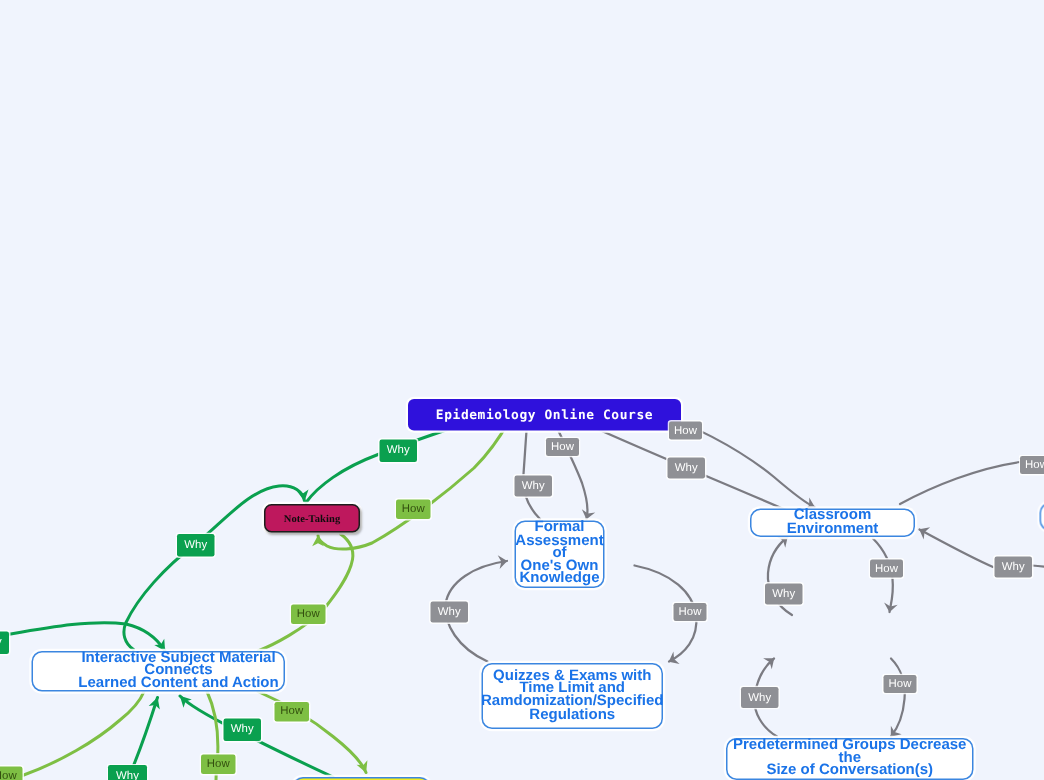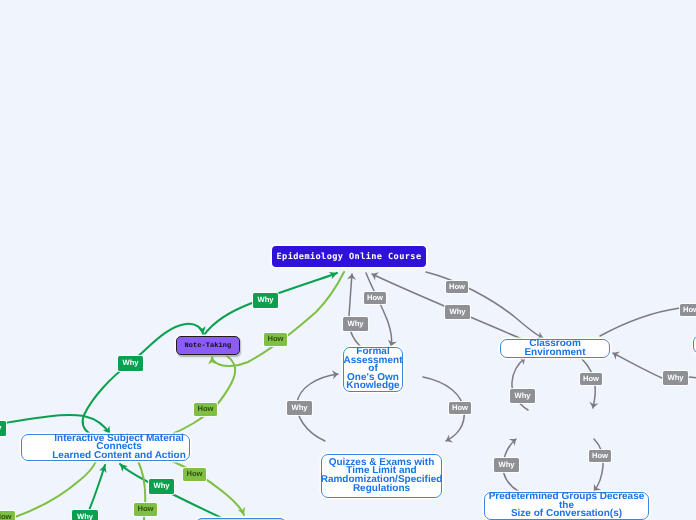--- a/index.html
+++ b/index.html
@@ -9,33 +9,33 @@
        -webkit-font-smoothing:antialiased;text-rendering:geometricPrecision;}
   #canvas{position:relative;width:696px;height:520px;overflow:hidden;background:#f0f4fd;}
   svg#edges{position:absolute;left:0;top:0;width:696px;height:520px;}
   #nodes-layer,#labels-layer{position:absolute;left:0;top:0;width:696px;height:520px;}
   .node{position:absolute;box-sizing:border-box;display:flex;align-items:center;
         transform:translateZ(0);
         justify-content:center;text-align:center;white-space:pre-line;}
   .n-root{background:#2f11dc;color:#ffffff;border-radius:4px;
           font-family:"DejaVu Sans Mono",monospace;font-weight:bold;font-size:8.6px;
           letter-spacing:0.4px;box-shadow:0 0 0 1.5px rgba(255,255,255,0.95);}
-  .n-yellow{background:#8b5cf6;color:#0d0d0d;border:1.7px solid #1d1d1d;border-radius:5px;
-            font-family:Liberation Mono, monospace;font-weight:bold;font-size:7px;
+  .n-yellow{background:#be185d;color:#0d0d0d;border:1.7px solid #1d1d1d;border-radius:5px;
+            font-family:Liberation Serif, serif;font-weight:bold;font-size:7px;
             letter-spacing:0.05px;box-shadow:1px 1.5px 1.5px rgba(0,0,0,0.3), 0 0 0 1.5px rgba(255,255,255,0.9);}
   .n-highlight{background:#f2ec1e;color:#1a73e8;border:1.6px solid #3b86e0;border-radius:7px;
           font-weight:bold;font-size:8.3px;line-height:8.6px;
           box-shadow:0 0 0 1.5px rgba(255,255,255,0.9);}
   .n-blue{background:#ffffff;color:#1a73e8;border:1.6px solid #3b86e0;border-radius:7px;
           font-weight:bold;font-size:10px;line-height:8.6px;letter-spacing:0px;
           box-shadow:0 0 0 1.5px rgba(255,255,255,0.9);}
   .lbl{position:absolute;box-sizing:border-box;display:flex;align-items:center;
        transform:translateZ(0);
        justify-content:center;border-radius:1.5px;font-size:7.6px;line-height:1;
-       white-space:nowrap;padding-bottom:1px;font-weight:bold;}
+       white-space:nowrap;padding-bottom:1px;}
   .l-gray{background:#8f9095;color:#ffffff;box-shadow:0 0 0 1px rgba(255,255,255,0.85);}
   .l-green{background:#0aa04f;color:#ffffff;box-shadow:0 0 0 1px rgba(255,255,255,0.85);}
   .l-ltgreen{background:#7ebf44;color:#33500f;box-shadow:0 0 0 1px rgba(255,255,255,0.85);}
 </style>
 </head>
 <body>
 
 <div id="canvas">
   <svg id="edges" viewBox="0 0 696 520" xmlns="http://www.w3.org/2000/svg">
     <defs>
@@ -71,27 +71,27 @@
         <path d="M85,520 C92,504 99,484 105,465" stroke="#0aa04f" stroke-width="2" marker-end="url(#ah-green)"></path>
         <path d="M222,518 C200,508 176,496 156,486 C138,477 126,470 120,464" stroke="#0aa04f" stroke-width="2" marker-end="url(#ah-green)"></path>
         <path d="M172,461 C188,468 206,478 222,491 C236,502 242,510 244,515" stroke="#7ebf44" stroke-width="2" marker-end="url(#ah-ltgreen)"></path>
         <path d="M138,461 C144,474 146,490 145,506 C144,514 144,518 144,520" stroke="#7ebf44" stroke-width="2"></path>
         <path d="M702,306 C708,305 714,304 720,304" stroke="#7b7b82" stroke-width="1.5"></path>
         <path d="M688,377 C700,378 712,380 722,382" stroke="#7b7b82" stroke-width="1.5"></path>
       </g>
   </svg>
 
   <div id="nodes-layer">
-      <div class="node n-root" style="left: 272px; top: 246px; width: 154px; height: 21px;">Epidemiology Online Course</div>
+      <div class="node n-root" style="left: 272px; top: 266px; width: 182px; height: 21px;">Epidemiology Online Course</div>
       <div class="node n-yellow" style="left: 176px; top: 336px; width: 64px; height: 19px;">Note-Taking</div>
       <div class="node n-blue" style="left: 343px; top: 347px; width: 60px; height: 45px;">Formal
 Assessment of
 One's Own
 Knowledge</div>
-      <div class="node n-blue" style="left: 321px; top: 442px; width: 121px; height: 44px; margin-top: 12px;">Quizzes &amp; Exams with
+      <div class="node n-blue" style="left: 321px; top: 442px; width: 121px; height: 44px;">Quizzes &amp; Exams with
 Time Limit and
 Ramdomization/Specified
 Regulations</div>
       <div class="node n-blue" style="left: 500px; top: 339px; width: 110px; height: 19px;">Classroom Environment</div>
       <div class="node n-blue" style="left: 484px; top: 492px; width: 165px; height: 28px; text-align: center;">Predetermined Groups Decrease the
 Size of Conversation(s)</div>
       <div class="node n-blue" style="left: 21px; top: 434px; width: 169px; height: 27px; padding-left: 27px;">Interactive Subject Material Connects
 Learned Content and Action</div>
       <div class="node n-blue" style="left: 693px; top: 335px; width: 30px; height: 19px;"></div>
       <div class="node n-highlight" style="left: 195px; top: 518px; width: 92px; height: 24px;"></div>

